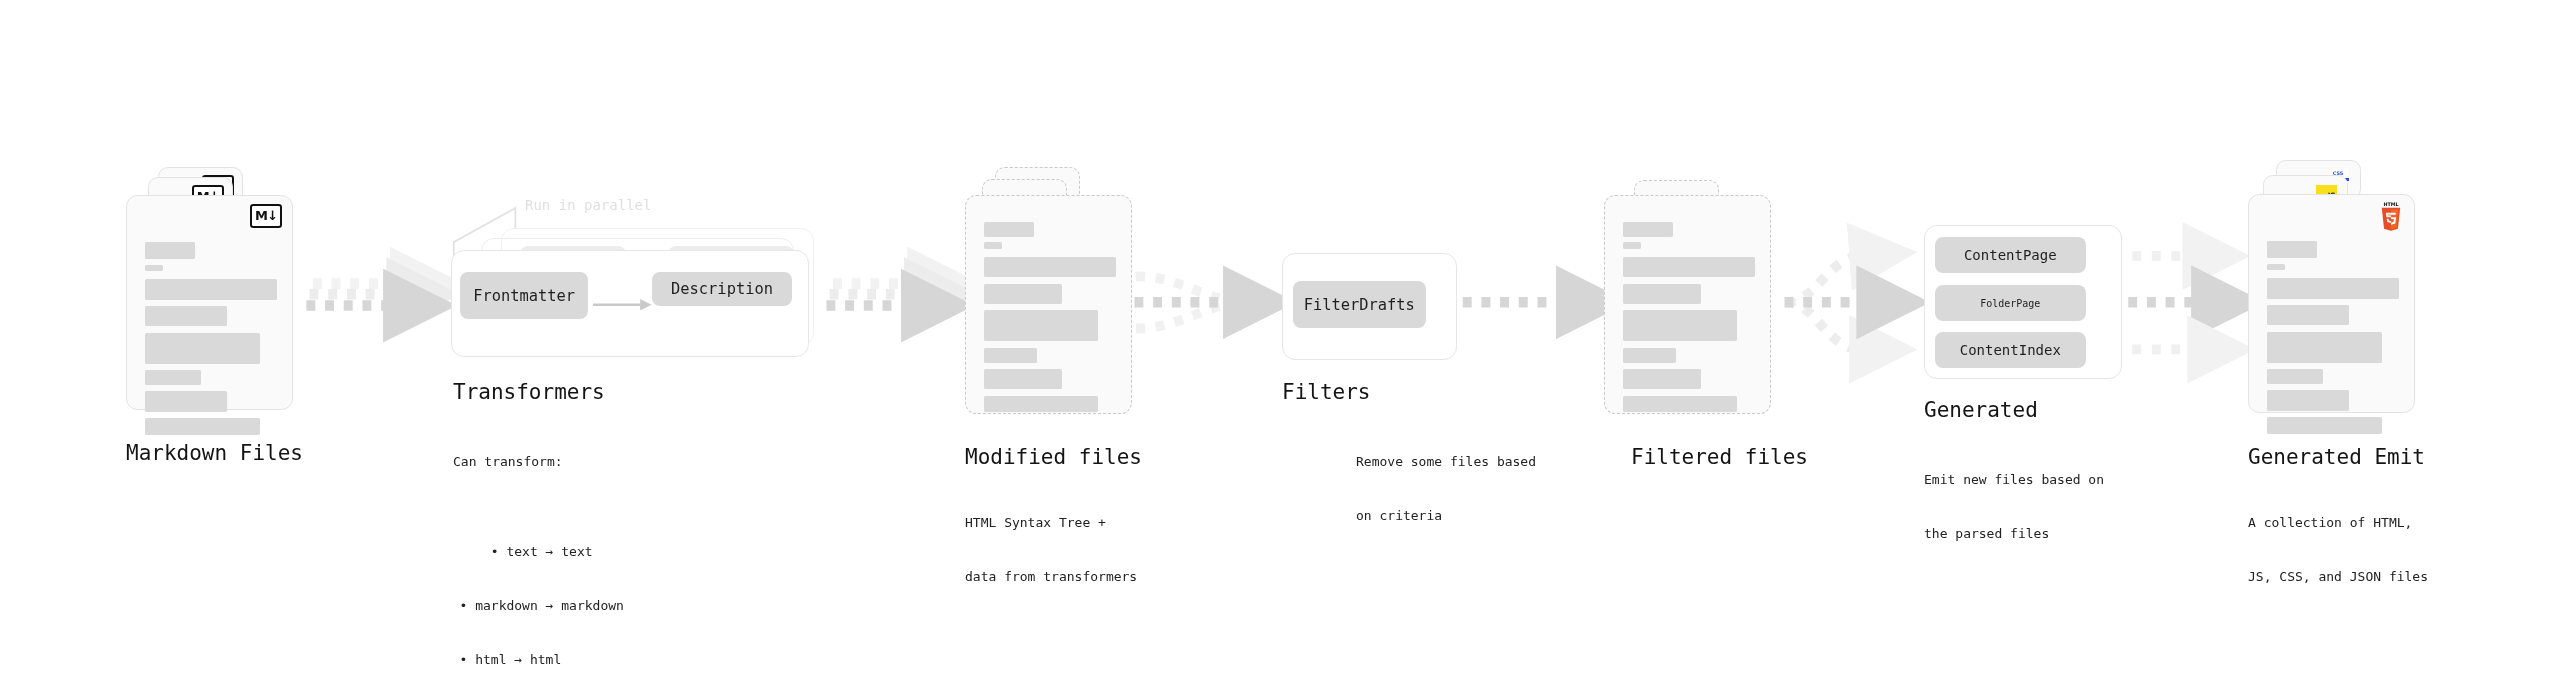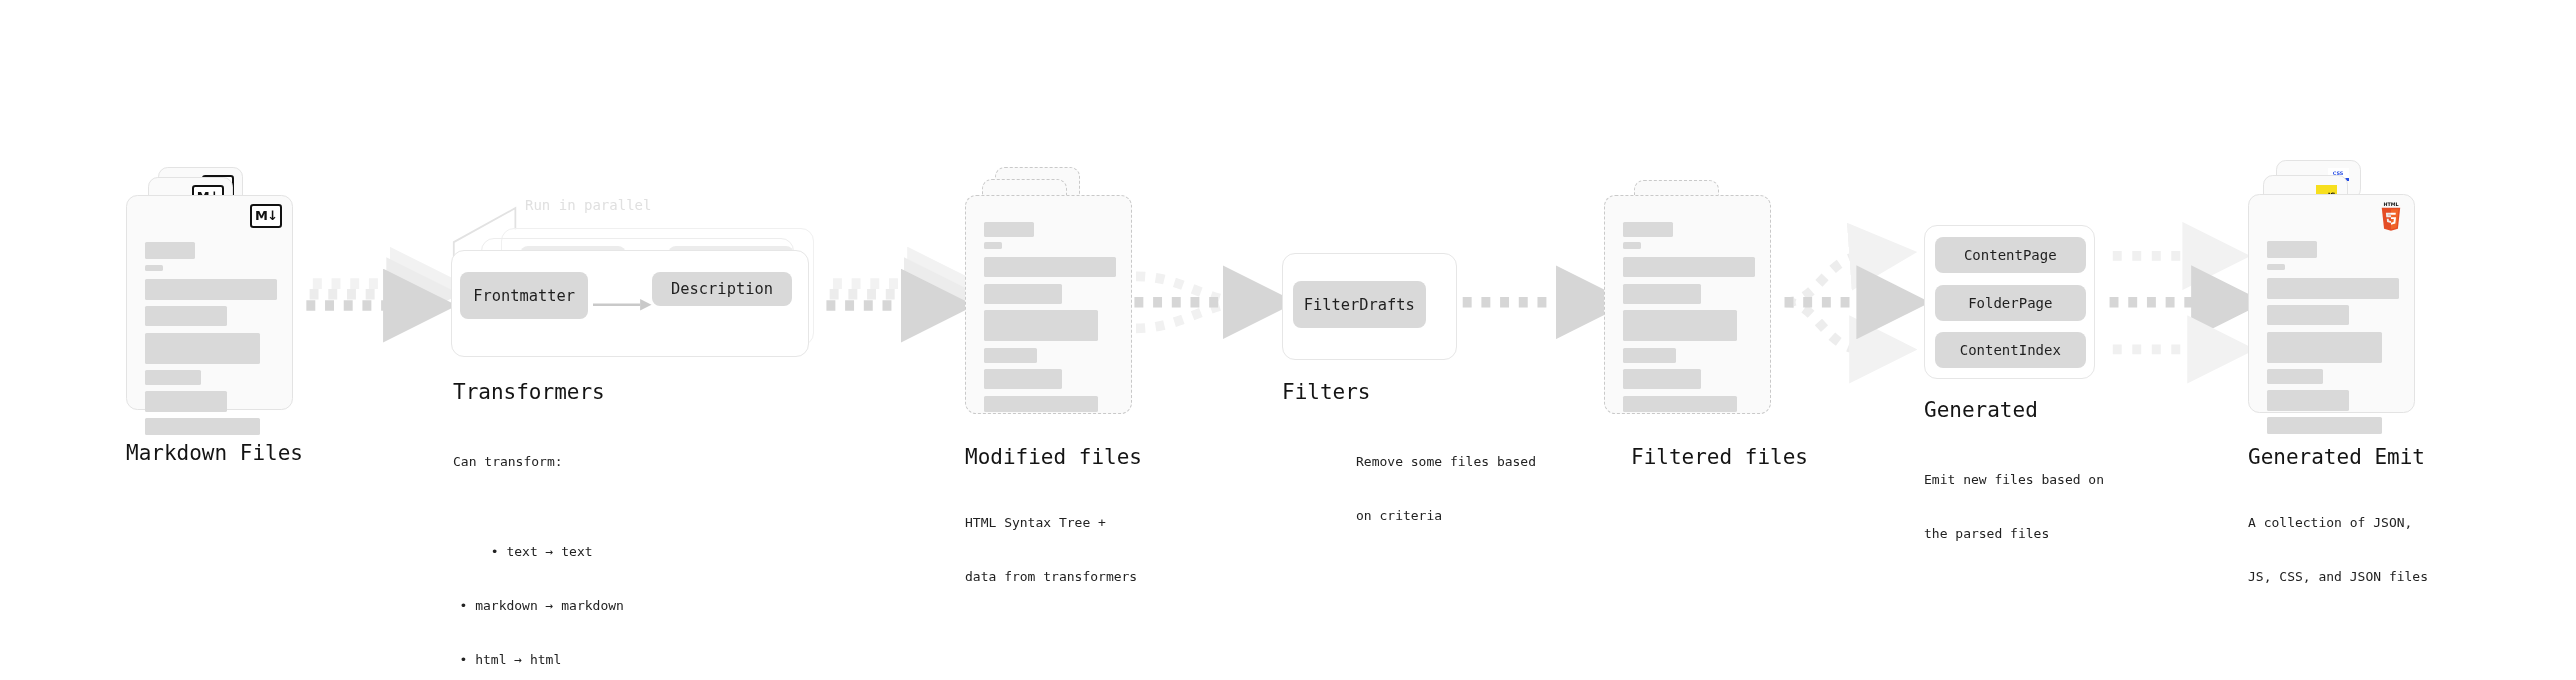--- a/index.html
+++ b/index.html
@@ -269,23 +269,23 @@
         <div class="bar" style="width:86%;height:31px;margin-top:6.5px;"></div>
         <div class="bar" style="width:40%;height:14.6px;margin-top:6.5px;"></div>
         <div class="bar" style="width:59%;height:20.3px;margin-top:6.5px;"></div>
         <div class="bar" style="width:86%;height:16.3px;margin-top:6.5px;"></div>
       </div>
     </div>
     <div class="title" style="left:1604px;top:445px;margin-left:27px;">Filtered files</div>
   </div>
 
   <div>
-    <div class="panel" style="left:1924px;top:225px;width:171px;height:154px;">
+    <div class="panel" style="left:1924px;top:225px;width:198px;height:154px;">
       <div class="pill" style="left:9.8px;top:11.4px;width:151px;height:36px;font-size:14px;">ContentPage</div>
-      <div class="pill" style="left:9.8px;top:59px;width:151px;height:36px;font-size:14px;">FolderPage</div>
+      <div class="pill" style="left:9.8px;top:59px;width:151px;height:36px;font-size:10px;">FolderPage</div>
       <div class="pill" style="left:9.8px;top:106px;width:151px;height:36px;font-size:14px;">ContentIndex</div>
     </div>
     <div class="title" style="left:1924px;top:398px;">Generated</div>
     <div class="sub" style="left:1924px;top:435px;">
       <div>Emit new files based on</div>
       <div>the parsed files</div>
     </div>
   </div>
 
   <div>
@@ -315,19 +315,19 @@
         <div class="bar" style="width:100%;height:20.3px;margin-top:8.1px;"></div>
         <div class="bar" style="width:62%;height:20.3px;margin-top:6.5px;"></div>
         <div class="bar" style="width:87%;height:31px;margin-top:6.5px;"></div>
         <div class="bar" style="width:42%;height:14.6px;margin-top:6.5px;"></div>
         <div class="bar" style="width:62%;height:20.3px;margin-top:6.5px;"></div>
         <div class="bar" style="width:87%;height:16.3px;margin-top:6.5px;"></div>
       </div>
     </div>
     <div class="title" style="left:2248px;top:445px;">Generated Emit</div>
     <div class="sub" style="left:2248px;top:478px;">
-      <div>A collection of JSON,</div>
+      <div>A collection of HTML,</div>
       <div>JS, CSS, and JSON files</div>
     </div>
   </div>
 
 </div>
 
 
 </body></html>

